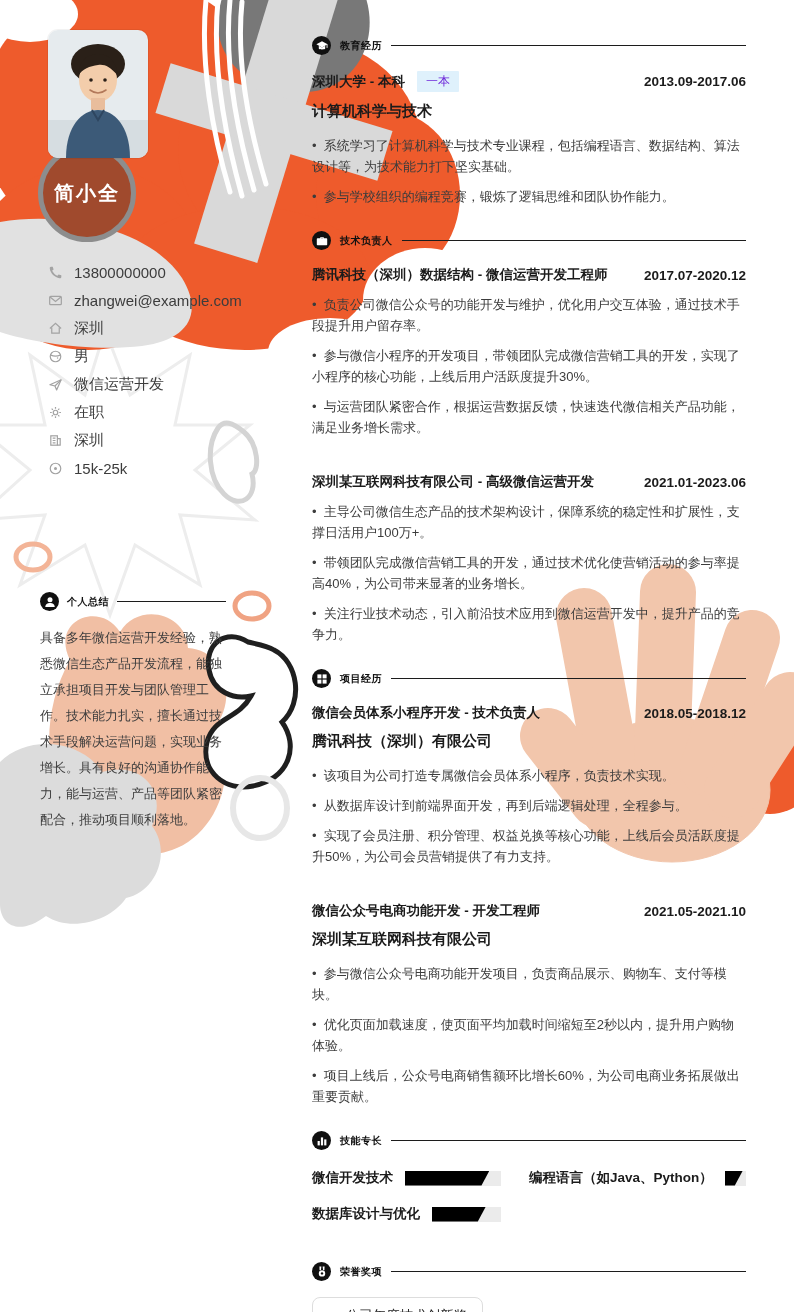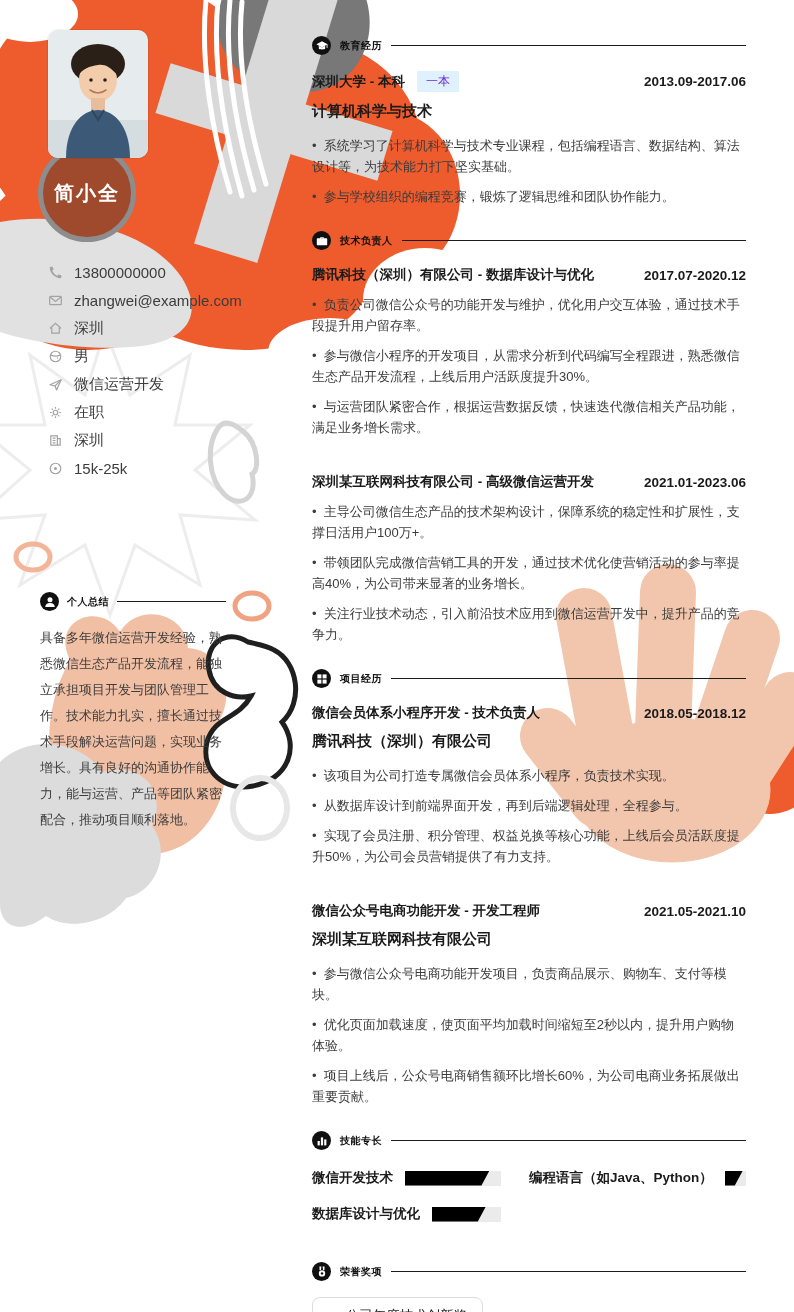--- a/index.html
+++ b/index.html
@@ -254,25 +254,25 @@
     <div class="sechead">
       <span class="icon-badge">
         <svg width="12" height="12" viewBox="0 0 12 12" fill="#fff">
             <path d="M4.2,2.2 L4.2,3.2 L1.6,3.2 C1,3.2 0.8,3.5 0.8,4 L0.8,9.4 C0.8,9.9 1,10.2 1.6,10.2 L10.4,10.2 C11,10.2 11.2,9.9 11.2,9.4 L11.2,4 C11.2,3.5 11,3.2 10.4,3.2 L7.8,3.2 L7.8,2.2 Z M5.2,3.2 L5.2,3 L6.8,3 L6.8,3.2 Z"></path>
           </svg>
       </span>
       <span class="sec-title">技术负责人</span>
       <span class="rule"></span>
     </div>
     <div class="entry-row">
-      <div class="entry-title">腾讯科技（深圳）有限公司 - 数据库设计与优化</div>
+      <div class="entry-title">腾讯科技（深圳）数据结构 - 微信运营开发工程师</div>
       <div class="entry-date">2017.07-2020.12</div>
     </div>
     <p class="bullet"><span>负责公司微信公众号的功能开发与维护，优化用户交互体验，通过技术手段提升用户留存率。</span></p>
-    <p class="bullet"><span>参与微信小程序的开发项目，从需求分析到代码编写全程跟进，熟悉微信生态产品开发流程，上线后用户活跃度提升30%。</span></p>
+    <p class="bullet"><span>参与微信小程序的开发项目，带领团队完成微信营销工具的开发，实现了小程序的核心功能，上线后用户活跃度提升30%。</span></p>
     <p class="bullet"><span>与运营团队紧密合作，根据运营数据反馈，快速迭代微信相关产品功能，满足业务增长需求。</span></p>
     <div class="gap"></div>
     <div class="entry-row">
       <div class="entry-title">深圳某互联网科技有限公司 - 高级微信运营开发</div>
       <div class="entry-date">2021.01-2023.06</div>
     </div>
     <p class="bullet"><span>主导公司微信生态产品的技术架构设计，保障系统的稳定性和扩展性，支撑日活用户100万+。</span></p>
     <p class="bullet"><span>带领团队完成微信营销工具的开发，通过技术优化使营销活动的参与率提高40%，为公司带来显著的业务增长。</span></p>
     <p class="bullet"><span>关注行业技术动态，引入前沿技术应用到微信运营开发中，提升产品的竞争力。</span></p>
   </div>

